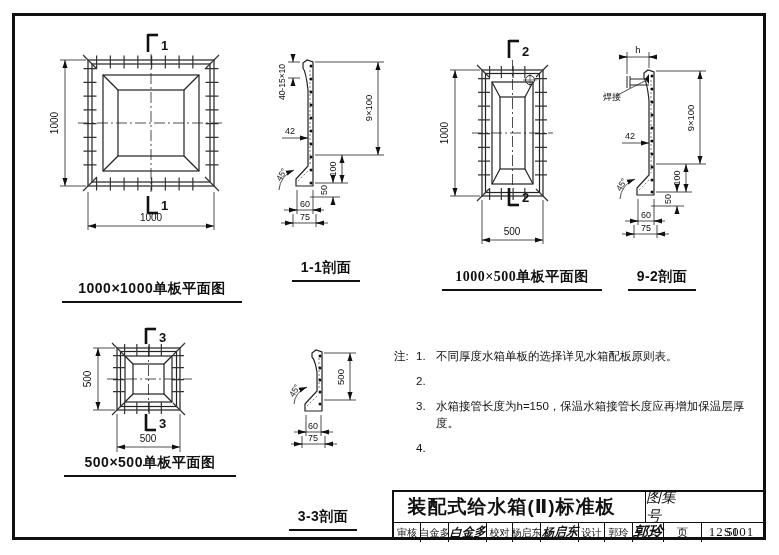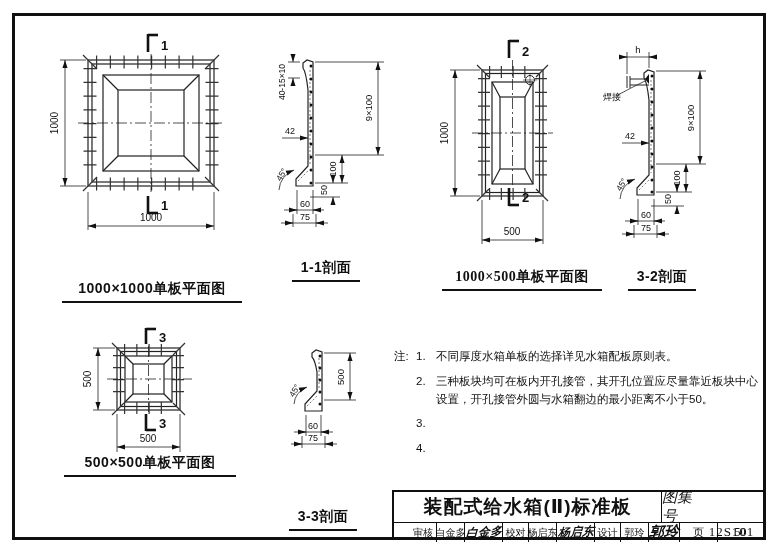--- a/index.html
+++ b/index.html
@@ -23,29 +23,29 @@
   .note-item{display:flex;margin-bottom:7px;}
   .note-prefix{width:22px;flex:none;}
   .note-no{width:20px;flex:none;}
   .note-text{flex:1;}
   
   .tb{
     position:absolute;left:392px;top:490px;width:371px;height:47px;
     border-top:2px solid #101010;border-left:2px solid #101010;
     display:flex;flex-direction:column;box-sizing:border-box;background:#fff;
   }
-  .tb-row1{height:30px;display:flex;border-bottom:1.5px solid #101010;}
+  .tb-row1{height:30px;display:flex;border-bottom:1.5px solid #101010;gap:16px;}
   .tb-title{
     flex:1;display:flex;align-items:center;justify-content:center;
     font-size:19px;font-weight:bold;letter-spacing:1px;white-space:nowrap;
   }
   .tb-cell{display:flex;align-items:center;justify-content:center;box-sizing:border-box;}
   .tb-atlas-label{width:38px;border-left:1.5px solid #101010;font-size:15px;font-style:italic;}
   .tb-atlas-no{width:64px;border-left:1.5px solid #101010;font-size:13px;font-family:"Liberation Serif","DejaVu Serif",serif;letter-spacing:1px;margin-top:40px;}
-  .tb-row2{flex:1;display:flex;font-size:10px;padding-left:16px;}
+  .tb-row2{flex:1;display:flex;font-size:10px;}
   .tb-row2 .tb-cell{border-left:1px solid #101010;white-space:nowrap;overflow:visible;}
   .tb-row2 .tb-cell:first-child{border-left:none;}
   .w-label{width:26px;flex:none;}
   .w-name{width:28px;flex:none;}
   .w-sig{width:38px;flex:none;}
   .w-sig3{width:31px;flex:none;}
   .w-page{width:38px;flex:none;border-left:1.5px solid #101010 !important;font-size:11px;}
   .w-pageno{flex:1;font-size:12px;font-family:"Liberation Serif","DejaVu Serif",serif;}
   .sig{font-weight:bold;font-style:italic;font-size:12px;transform:rotate(-3deg) skewX(-6deg);}
   .sig-big{font-size:15px;}
@@ -273,21 +273,21 @@
     <text x="638" y="53" font-size="9.5" text-anchor="middle">h</text>
     <text x="603" y="100" font-size="9">焊接</text>
     <text x="630" y="139" font-size="9" text-anchor="middle">42</text>
     <text x="694" y="118" font-size="9.5" text-anchor="middle" transform="rotate(-90 694 118)">9×100</text>
     <text x="680" y="178" font-size="9" text-anchor="middle" transform="rotate(-90 680 178)">100</text>
     <text x="671" y="199" font-size="9" text-anchor="middle" transform="rotate(-90 671 199)">50</text>
     <text x="646" y="218" font-size="9" text-anchor="middle">60</text>
     <text x="646" y="231" font-size="9" text-anchor="middle">75</text>
     <text x="624" y="186" font-size="8.5" text-anchor="middle" transform="rotate(-60 624 186)">45°</text>
   </svg>
-  <div class="dwg-label" style="left:628px;top:268px;width:68px;">3-2剖面</div>
+  <div class="dwg-label" style="left:628px;top:268px;width:68px;">9-2剖面</div>
 
   <svg style="left:82px;top:320px;" width="115" height="140" viewBox="82 320 115 140">
     <g stroke="#222" stroke-width="1.2" fill="none">
       <rect x="117" y="348" width="63" height="62"></rect>
       <rect x="120.5" y="351.5" width="56" height="55"></rect>
       <rect x="125" y="356" width="47" height="46"></rect>
       <rect x="133" y="364" width="31" height="30"></rect>
       <line x1="125" y1="356" x2="133" y2="364"></line>
       <line x1="172" y1="356" x2="164" y2="364"></line>
       <line x1="125" y1="402" x2="133" y2="394"></line>
@@ -368,25 +368,25 @@
 
   <div class="notes">
     <div class="note-item">
       <span class="note-prefix">注:</span>
       <span class="note-no">1.</span>
       <span class="note-text">不同厚度水箱单板的选择详见水箱配板原则表。</span>
     </div>
     <div class="note-item">
       <span class="note-prefix"></span>
       <span class="note-no">2.</span>
-      <span class="note-text">三种板块均可在板内开孔接管，其开孔位置应尽量靠近板块中心设置，开孔接管外圆与水箱翻边的最小距离不小于50。</span>
     </div>
     <div class="note-item">
       <span class="note-prefix"></span>
       <span class="note-no">3.</span>
+      <span class="note-text">水箱接管长度为h=150，保温水箱接管长度应再增加保温层厚度。</span>
     </div>
     <div class="note-item">
       <span class="note-prefix"></span>
       <span class="note-no">4.</span>
     </div>
   </div>
 
   <div class="tb">
     <div class="tb-row1">
       <div class="tb-title">装配式给水箱(Ⅱ)标准板</div>

